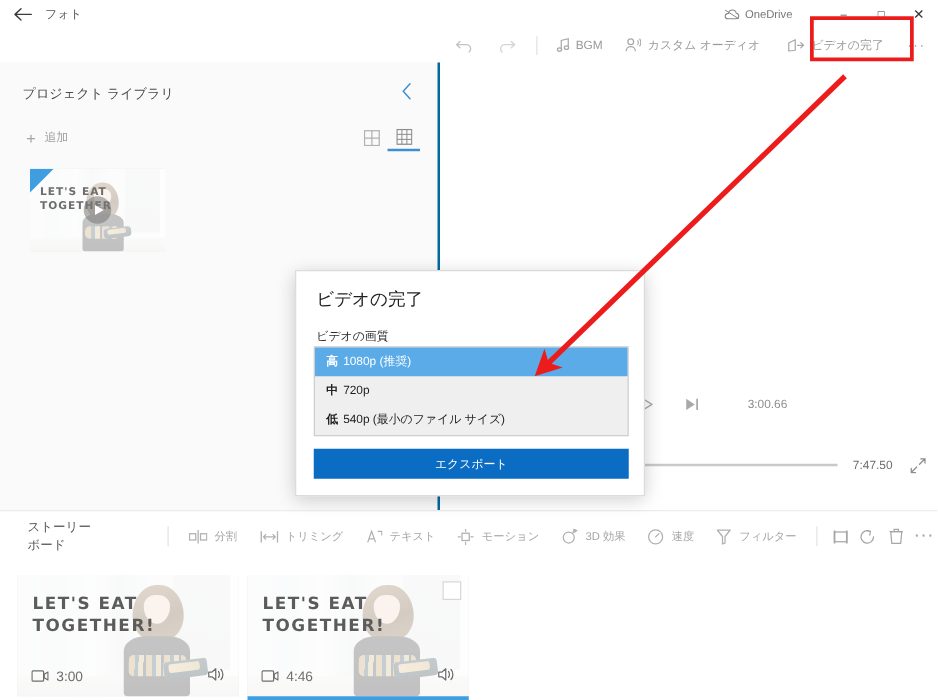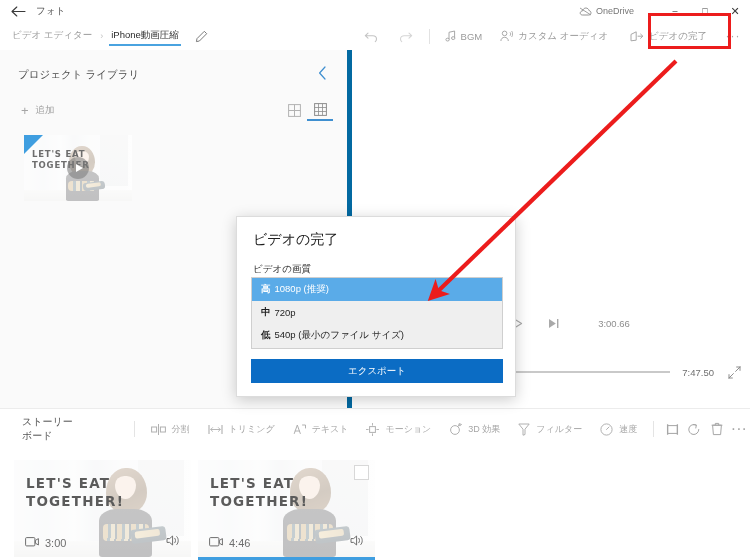--- a/index.html
+++ b/index.html
@@ -77,21 +77,21 @@
   }
   .cmd-ellipsis {
     width: 26px; height: 28px; display: flex; align-items: center; justify-content: center;
     color: #a8a8a8; font-size: 12px; letter-spacing: 1px;
   }
 
   
   .leftpanel {
     position: absolute; left: 0; top: 50px; width: 352px; height: 358px;
     background: #fafafa;
-    border-right: 5px solid #0369a1;
+    border-right: 2px solid #0369a1;
   }
   .lp-header {
     display: flex; align-items: center; padding: 14px 14px 0 18px;
   }
   .lp-title { font-size: 10.5px; color: #4a4a4a; }
   .lp-hspacer { flex: 1; }
   .lp-collapse { color: #3f8fd0; font-size: 13px; padding: 2px 6px; }
   .lp-toolrow {
     display: flex; align-items: center; padding: 14px 14px 0 16px;
   }
@@ -363,30 +363,20 @@
       <span>OneDrive</span>
     </div>
     <div class="tb-winbtns">
       <div class="tb-winbtn">–</div>
       <div class="tb-winbtn">□</div>
       <div class="tb-winbtn close">✕</div>
     </div>
   </div>
 
   <div class="cmdrow">
-    <div class="crumb-wrap">
-      <div class="crumb">ビデオ エディター</div>
-      <div class="crumb-sep">›</div>
-      <div class="crumb active">iPhone動画圧縮</div>
-      <div class="crumb-edit">
-        <svg width="13" height="13" viewBox="0 0 13 13">
-            <path d="M9.3 1.3l2.4 2.4-7.3 7.3-3 .6.6-3z" fill="none" stroke="#7b7b7b" stroke-width="1"></path>
-          </svg>
-      </div>
-    </div>
     <div class="cmd-spacer"></div>
     <div class="cmdbtns">
       <div class="cmd-arrowbtn">
         <svg width="15" height="13" viewBox="0 0 15 13">
             <path d="M4 3.2L1.3 5.7 4 8.2M1.6 5.7h7.2c2.2 0 3.7 1.5 3.7 3.3 0 1.2-.5 2.1-1.2 2.6" fill="none" stroke="#c4c4c4" stroke-width="1.1" stroke-linecap="round" stroke-linejoin="round"></path>
           </svg>
       </div>
       <div class="cmd-arrowbtn">
         <svg width="15" height="13" viewBox="0 0 15 13">
             <path d="M11 3.2l2.7 2.5L11 8.2M13.4 5.7H6.2C4 5.7 2.5 7.2 2.5 9c0 1.2.5 2.1 1.2 2.6" fill="none" stroke="#d5d5d5" stroke-width="1.1" stroke-linecap="round" stroke-linejoin="round"></path>
@@ -570,35 +560,35 @@
         <svg width="13" height="13" viewBox="0 0 13 13">
             <circle cx="6" cy="7" r="4.4" fill="none" stroke="#b0b0b0" stroke-width="1"></circle>
             <path d="M10.2 1.3l1.4 1.4M9.4 3.1l.8-2.6 2.4 1z" fill="none" stroke="#b0b0b0" stroke-width=".9"></path>
           </svg>
       </span>
       <span>3D 効果</span>
     </div>
 
     <div class="sbbtn">
       <span class="gl">
-        <svg width="12" height="13" viewBox="0 0 12 13">
-            <path d="M.8 1h10.4L7 6.2v5.3L5 12.2V6.2z" fill="none" stroke="#b0b0b0" stroke-width="1" stroke-linejoin="round"></path>
-          </svg>
-      </span>
-      <span>フィルター</span>
-    </div>
-
-    <div class="sbbtn">
-      <span class="gl">
         <svg width="13" height="13" viewBox="0 0 13 13">
             <circle cx="6.5" cy="6.5" r="5.6" fill="none" stroke="#b0b0b0" stroke-width="1"></circle>
             <path d="M6.5 6.5L9 4" fill="none" stroke="#b0b0b0" stroke-width="1" stroke-linecap="round"></path>
           </svg>
       </span>
       <span>速度</span>
+    </div>
+
+    <div class="sbbtn">
+      <span class="gl">
+        <svg width="12" height="13" viewBox="0 0 12 13">
+            <path d="M.8 1h10.4L7 6.2v5.3L5 12.2V6.2z" fill="none" stroke="#b0b0b0" stroke-width="1" stroke-linejoin="round"></path>
+          </svg>
+      </span>
+      <span>フィルター</span>
     </div>
 
     <div class="sb-div"></div>
 
     <div class="sb-iconbtn">
       <svg width="15" height="13" viewBox="0 0 15 13">
           <rect x="2.6" y="2.6" width="9.8" height="7.8" fill="none" stroke="#a6a6a6" stroke-width="1"></rect>
           <path d="M2.6 1.3v10.4M12.4 1.3v10.4" stroke="#a6a6a6" stroke-width="1.3"></path>
         </svg>
     </div>

